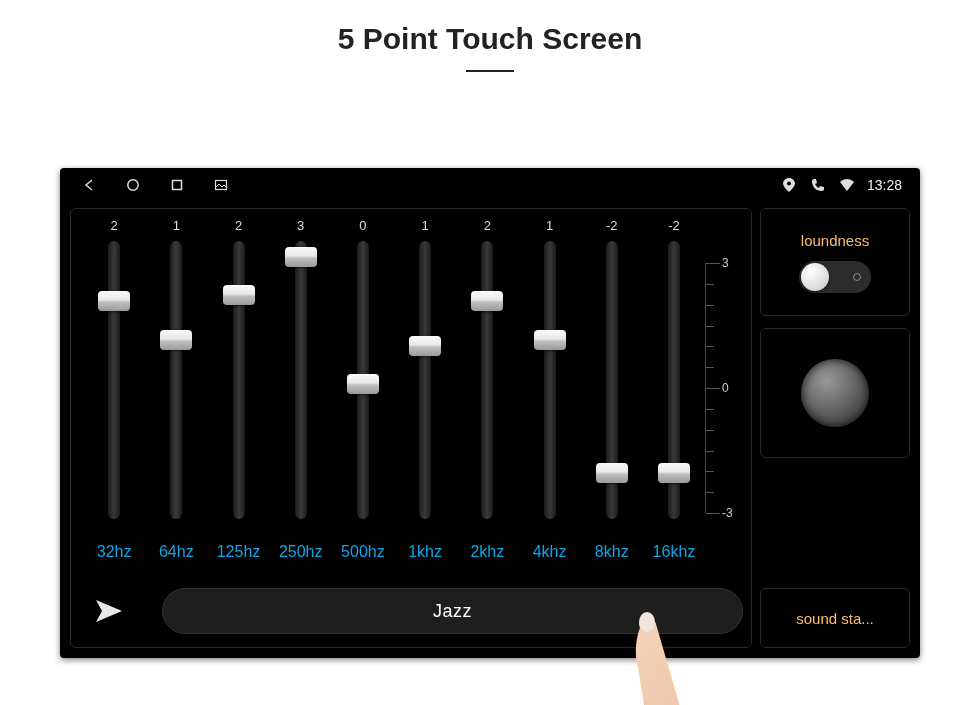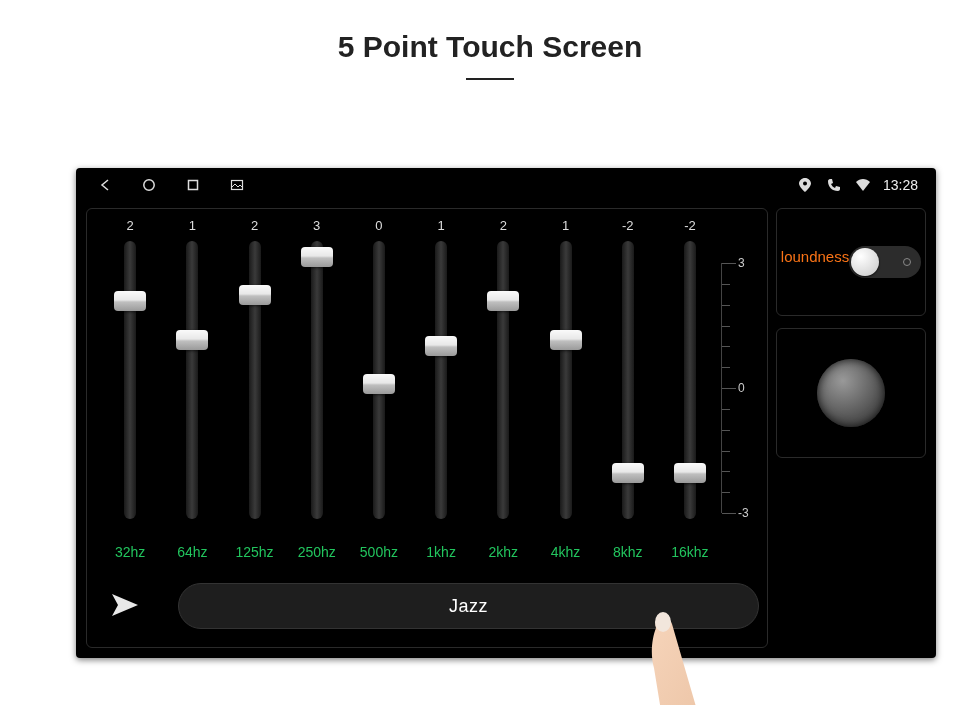--- a/index.html
+++ b/index.html
@@ -3,37 +3,37 @@
 <meta charset="utf-8">
 <style>
   * { box-sizing: border-box; margin: 0; padding: 0; }
   body {
     width: 980px; height: 705px;
     font-family: -apple-system, Arial, sans-serif;
     background: #fff;
     position: relative;
     overflow: hidden;
   }
-  .header-block { text-align: center; padding-top: 30px; }
+  .header-block { text-align: center; padding-top: 22px; }
   .title {
     font-size: 30px; font-weight: 700; color: #222;
   }
   .divider {
     width: 48px; height: 2px; background: #222;
     margin: 14px auto 10px auto;
   }
   .subtitle {
     font-size: 17px; color: #5c5c5c; line-height: 1.5;
     max-width: 820px; margin: 0 auto;
   }
 
   
   .device {
     position: absolute;
-    left: 76px; top: 168px;
+    left: 60px; top: 168px;
     width: 860px; height: 490px;
     background: #000;
     border-radius: 4px;
     box-shadow: 0 2px 6px rgba(0,0,0,.5);
     color: #fff;
   }
 
   
   .sysbar {
     position: absolute; top: 0; left: 0; right: 0; height: 34px;
@@ -69,58 +69,58 @@
     border-radius: 6px;
     position: relative;
     margin: 4px 0;
   }
   .slider-knob {
     position: absolute; left: -10px; width: 32px; height: 20px;
     border-radius: 4px;
     background: linear-gradient(#fafafa,#e8e8e8 45%,#bfbfbf 55%,#9a9a9a);
     box-shadow: 0 1px 3px rgba(0,0,0,.6);
   }
-  .slider-freq { font-size: 14px; color:#22c55e; height:26px; line-height:26px;margin-top:16px; }
+  .slider-freq { font-size: 16px; color:#0ea5e9; height:26px; line-height:26px;margin-top:16px; }
 
   
   .scale-col {
     width: 34px; position: relative;
     display:flex; flex-direction:column;
   }
   .scale-body { flex:1; position:relative; margin:26px 0 26px 0; border-left:1px solid #444;}
   .tick { position:absolute; left:0; width:8px; border-top:1px solid #555;}
   .tick.long { width:14px;}
   .scale-label { position:absolute; left:16px; font-size:12px; color:#ccc; transform:translateY(-50%);}
 
   
   .eq-bottom {
     position: absolute; left:8px; right:8px; bottom:8px; height:56px;
-    display:flex; gap:29px;
+    display:flex; align-items:center; gap:29px;
   }
   .back-arrow {
     width:54px; height:44px; display:flex; align-items:center; justify-content:center;
   }
   .preset-pill {
     flex:1; height:46px;
     background:#1e1e1e;
     border:1px solid #333;
     border-radius:23px;
     display:flex; align-items:center; justify-content:center;
     font-size:18px; letter-spacing:.5px;
   }
 
   
   .side-panel {
     position:absolute; top:40px; right:10px; bottom:10px; width:150px;
     display:flex; flex-direction:column; gap:12px;
   }
   .side-box {
     border:1px solid #2a2a2a; border-radius:6px;
-    display:flex; flex-direction:row; align-items:center; justify-content:center;
-    color:#f97316; font-size:15px;
+    display:flex; flex-direction:column; align-items:center; justify-content:center;
+    color:#fdba74; font-size:15px;
   }
   .loud-box { height:108px; }
   .loud-box .lbl { margin-bottom:12px;}
   .switch {
     width:72px; height:32px; border-radius:16px;
     background:#2c2c2c;
     position:relative;
     display:flex; align-items:center;
   }
   .switch .ball {
@@ -312,20 +312,23 @@
     <div class="side-box loud-box">
       <div class="lbl">loundness</div>
       <div class="switch">
         <div class="ball"></div>
         <div class="dot"></div>
       </div>
     </div>
     <div class="side-box joy-box">
       <div class="joystick"></div>
     </div>
+    <div class="side-box btn-box">
+      <span>sound sta...</span>
+    </div>
   </div>
 
   <svg class="finger" viewBox="0 0 220 300">
     <defs>
       <linearGradient id="skin" x1="0" y1="0" x2="1" y2="1">
         <stop offset="0" stop-color="#f6d4ba"></stop>
         <stop offset="1" stop-color="#d9a67f"></stop>
       </linearGradient>
     </defs>
     <path d="M40 20

